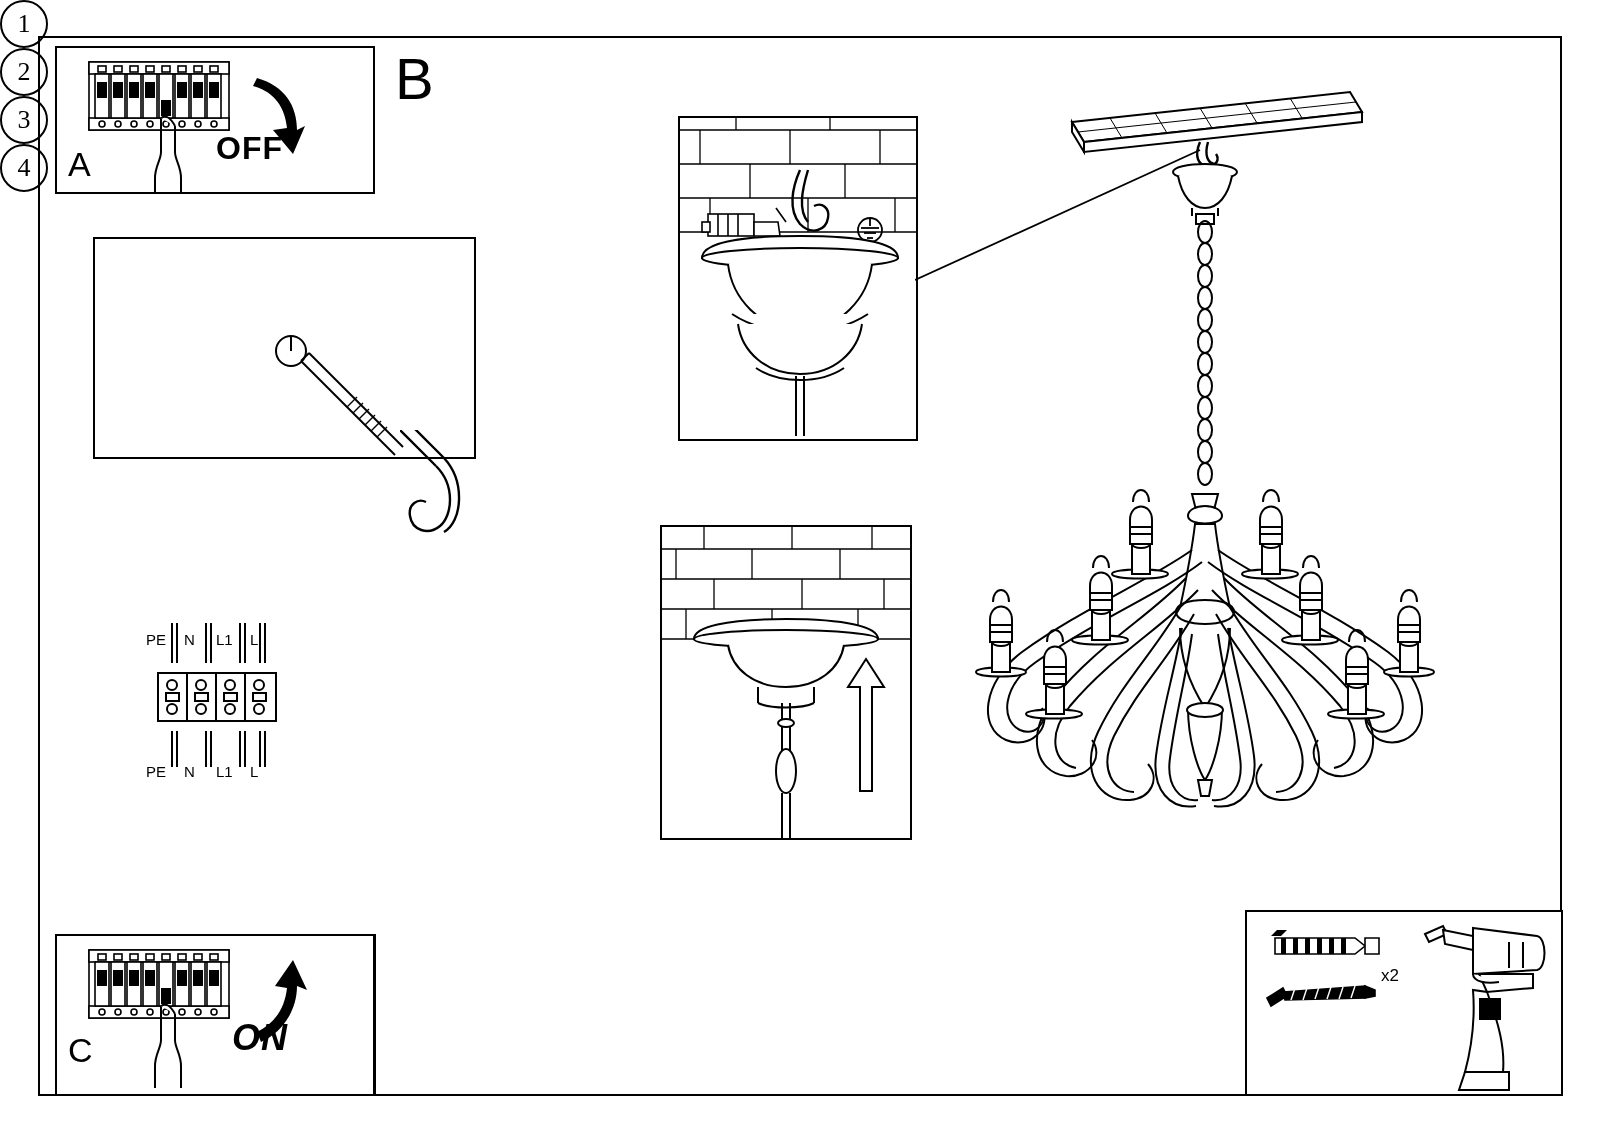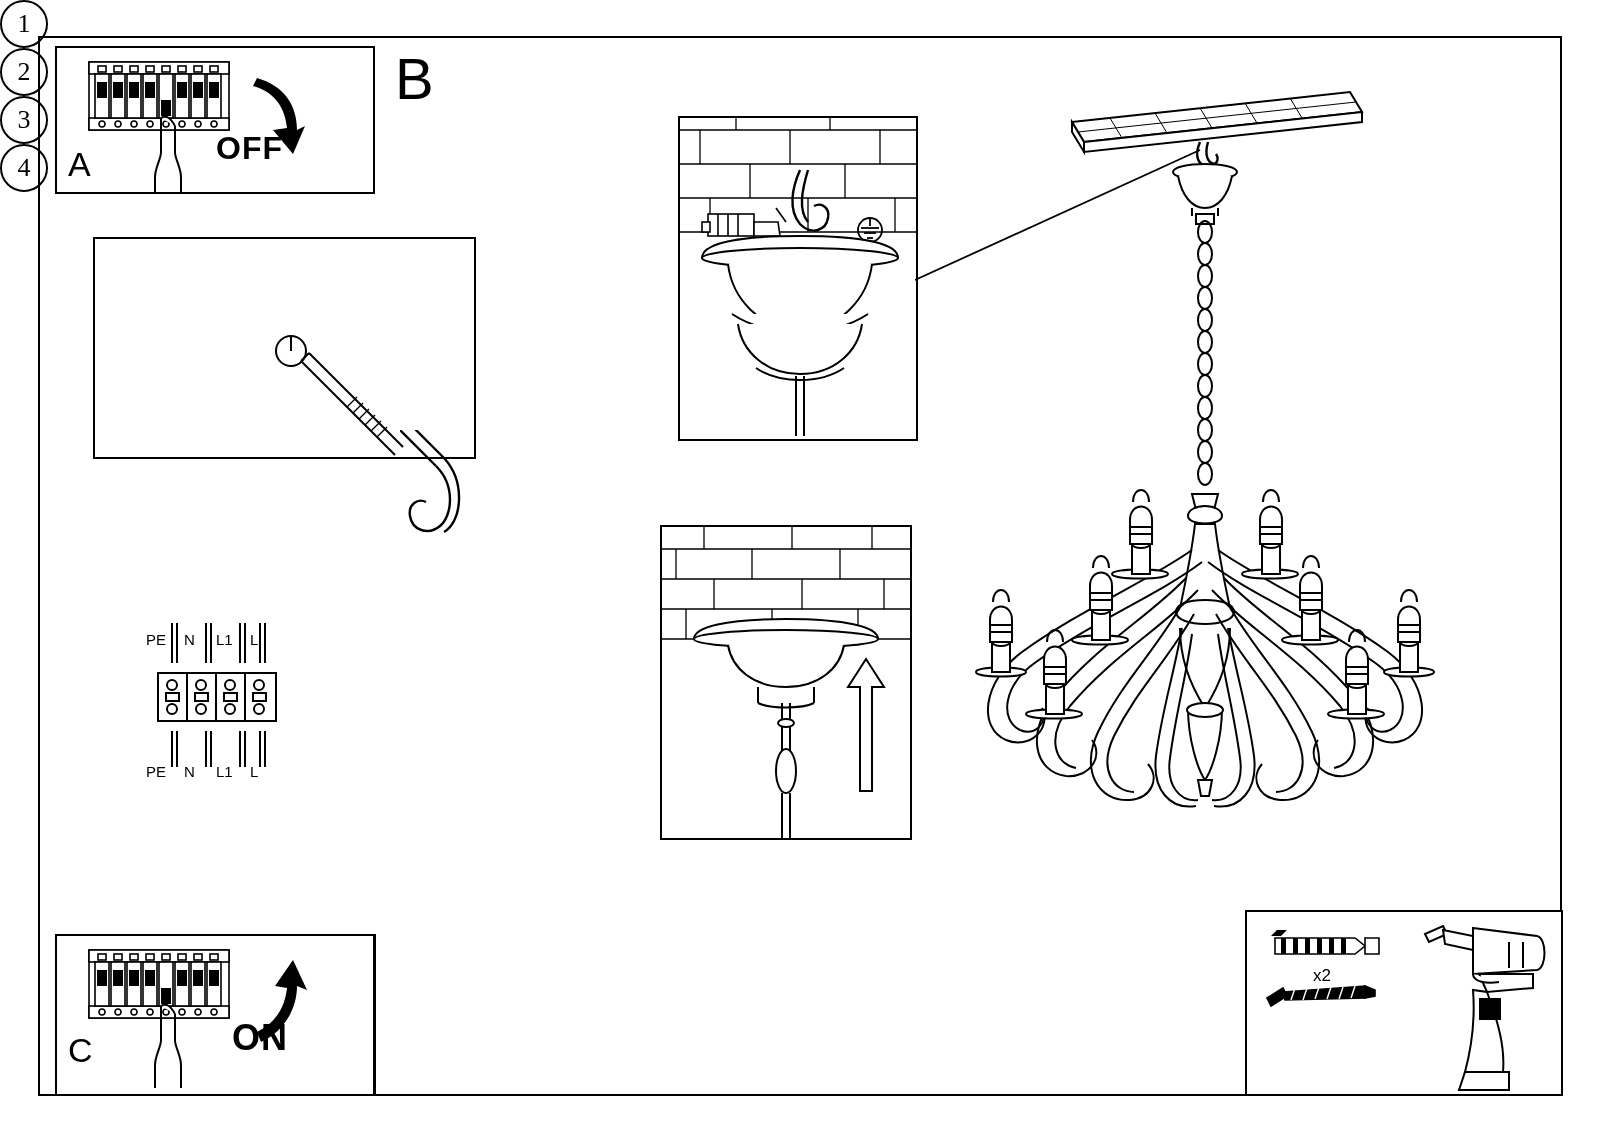--- a/index.html
+++ b/index.html
@@ -21,33 +21,33 @@
   #circ-1{left:132px;top:258px;}
   #circ-2{left:132px;top:536px;}
 
   
   #wiring{left:140px;top:615px;width:300px;height:185px;}
   .wl{position:absolute;font-size:15px;text-align:right;}
 
   
   #panel-c{left:55px;top:934px;width:320px;height:162px;}
   #label-c{left:68px;top:1031px;font-size:34px;}
-  #label-on{left:232px;top:1017px;font-size:36px;font-weight:700;letter-spacing:1px;}
+  #label-on{left:232px;top:1017px;font-size:36px;font-weight:700;letter-spacing:1px;font-style:italic;}
 
   
   #panel-3{left:678px;top:116px;width:240px;height:325px;}
   #circ-3{left:695px;top:371px;}
 
   
   #panel-4{left:660px;top:525px;width:252px;height:315px;}
   #circ-4{left:683px;top:770px;}
 
   
   #panel-hw{left:1245px;top:910px;width:318px;height:186px;}
-  #hw-x2{left:1313px;top:966px;font-size:17px;}
+  #hw-x2{left:1381px;top:966px;font-size:17px;}
 
   
   #caption{left:385px;top:998px;width:640px;font-size:19px;line-height:30px;}
   #caption div{white-space:nowrap;}
 
   .circnum{width:44px;height:44px;border:2px solid #000;border-radius:50%;
            display:flex;align-items:center;justify-content:center;
            font-size:26px;font-family:"Liberation Serif",serif;background:#fff;}
   .art{position:absolute;left:0;top:0;}
 </style>

